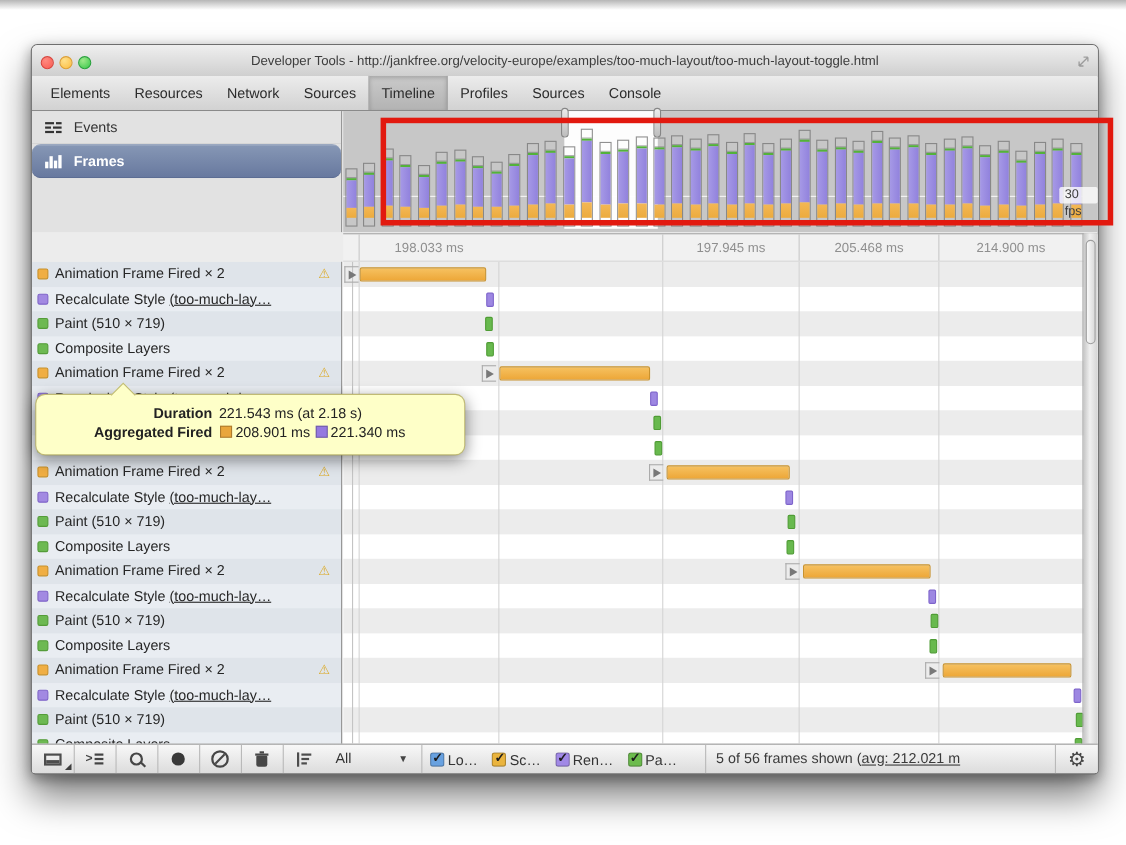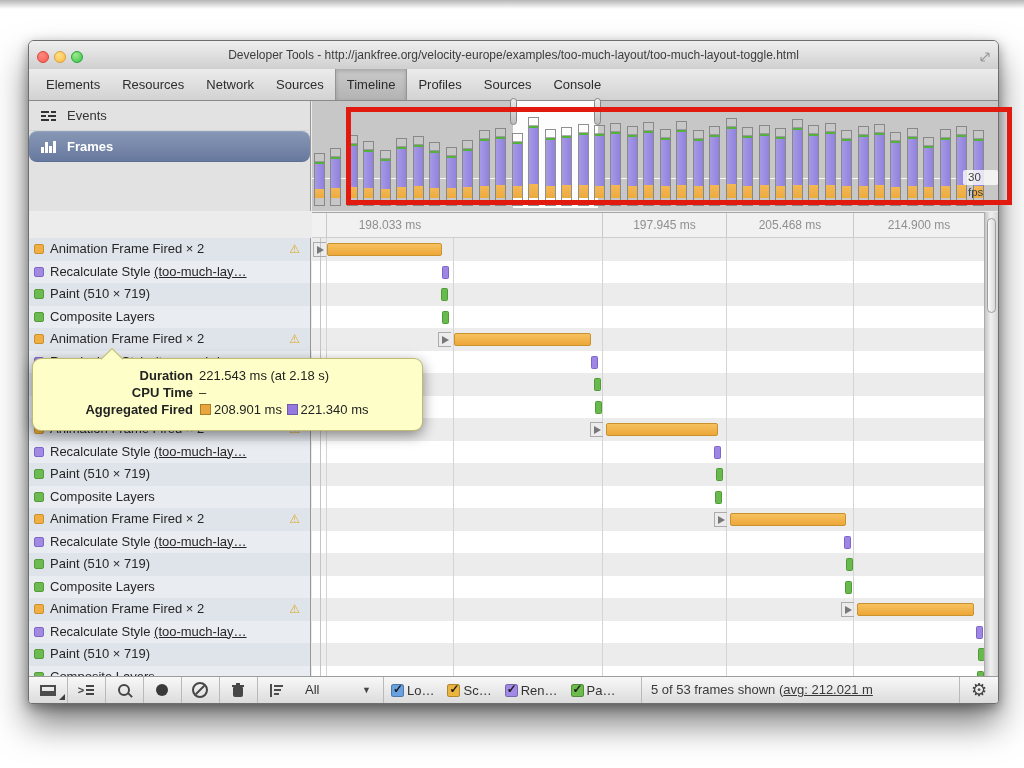--- a/index.html
+++ b/index.html
@@ -709,38 +709,34 @@
           </div>
           <div class="filt">
             <span class="cbx" style="background: rgb(108, 187, 77);">
               <span class="ck">✓</span>
             </span>
             <span class="flab">Pa…</span>
           </div>
         </div>
       <div class="sep" style="left:612px"></div>
       <div id="summary">
-        <span>5 of 53 frames shown (</span><span class="u">avg: 212.021 m</span>
+        <span>5 of 56 frames shown (</span><span class="u">avg: 212.021 m</span>
       </div>
       <div class="sep" style="left:930px"></div>
       <div id="gear">⚙</div>
     </div>
   </div>
 
   <div id="red-rect"></div>
 
   <div id="tt-pointer"></div>
   <div id="tooltip">
     <div class="t-row">
       <span class="t-label">Duration</span>
       <span class="t-val">221.543 ms (at 2.18 s)</span>
-    </div>
-    <div class="t-row">
-      <span class="t-label">CPU Time</span>
-      <span class="t-val">–</span>
     </div>
     <div class="t-row">
       <span class="t-label">Aggregated Fired</span>
       <span class="t-val">
         <span class="sw" id="sw0" style="background: rgb(233, 166, 60);"></span><span>208.901 ms</span>
         <span class="sw" id="sw1" style="background: rgb(149, 121, 224);"></span><span>221.340 ms</span>
       </span>
     </div>
   </div>
 </div>

